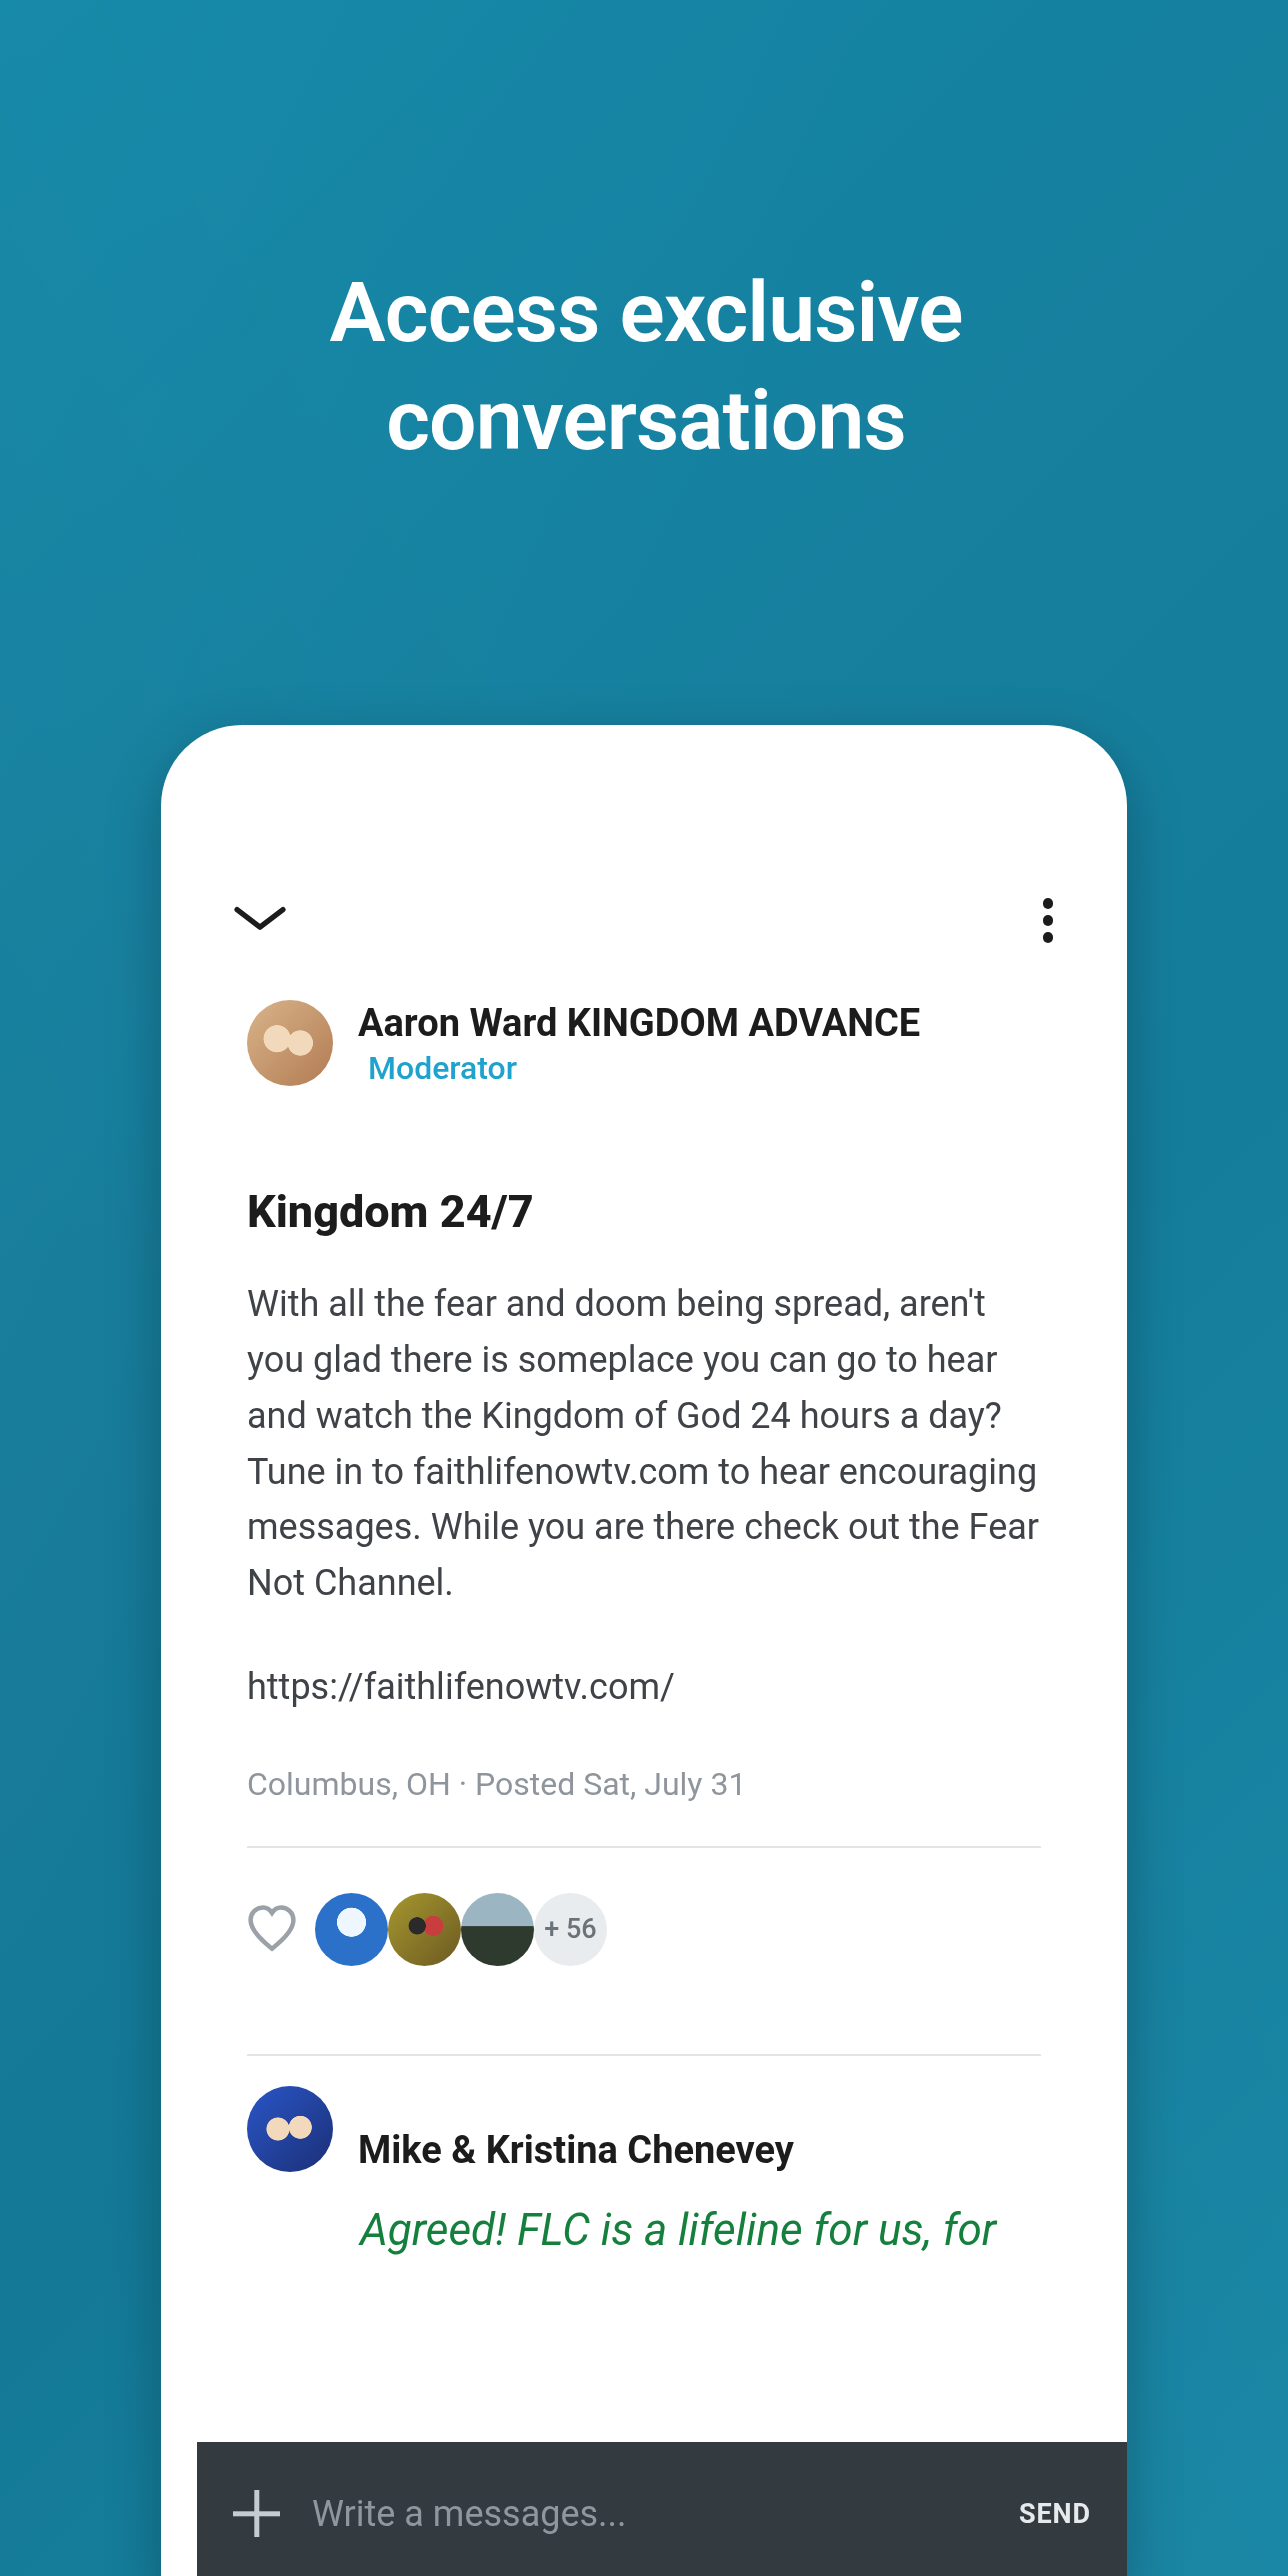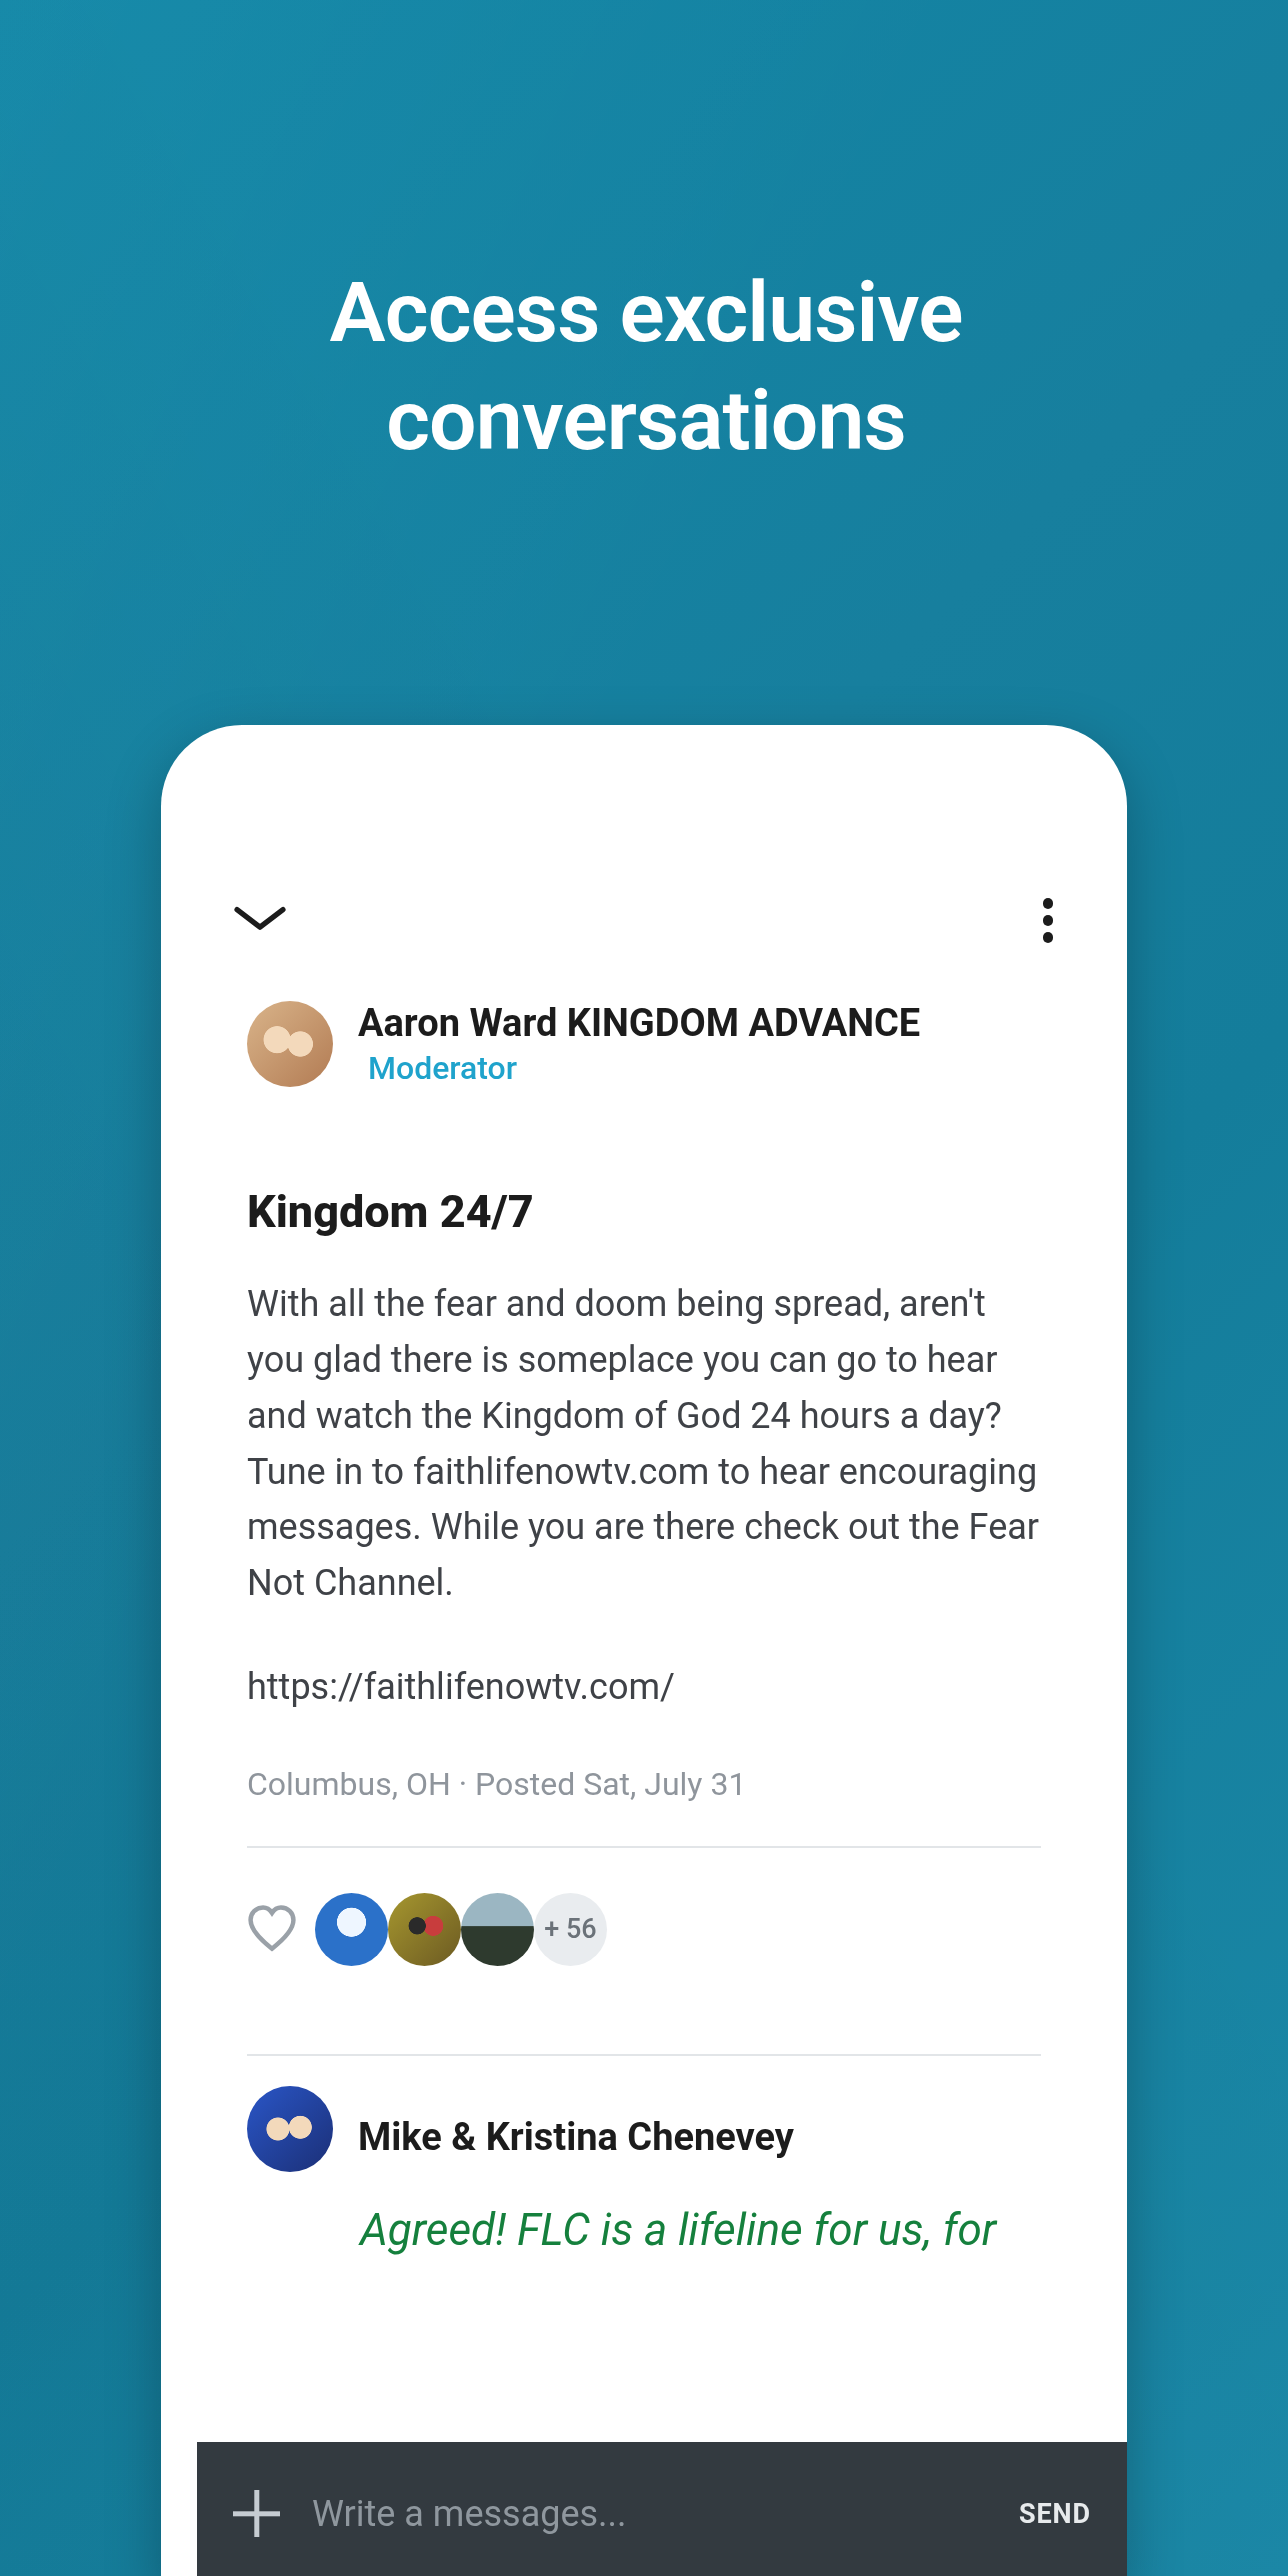--- a/index.html
+++ b/index.html
@@ -68,21 +68,21 @@
   }
 
   .app-top-row {
     display:flex; align-items:center; justify-content:space-between;
     padding: 27px 36px 9px 36px;
   }
   .chevron { width:54px; height:30px; }
   .kebab { width:12.5px; height:55px; display:flex; flex-direction:column; justify-content:space-between; padding:5.4px 0;}
   .kebab span{ width:10.7px; height:10.7px; background:#1c1c1c; border-radius:50%; display:block;}
 
-  .author-block { display:flex; align-items:flex-end; gap:25px; padding: 43px 50px 0 50px;}
+  .author-block { display:flex; align-items:flex-start; gap:25px; padding: 43px 50px 0 50px;}
   .avatar-lg { width:86px; height:86px; border-radius:50%; background:linear-gradient(135deg,#d9b48a,#b27b53); position:relative; overflow:hidden; flex-shrink:0;}
   .avatar-lg::after{content:""; position:absolute; inset:0; background:radial-gradient(circle at 35% 45%, #f3d9bb 0 18%, transparent 19%), radial-gradient(circle at 62% 50%, #f3d9bb 0 18%, transparent 19%);}
   .author-name { font-size:38px; font-weight:700; color:#1c1c1c; line-height:1.25;}
   .author-role { font-size:32px; font-weight:500; color:#1fa3cc; margin-top:1.8px;margin-left:10px;}
 
   .post-area { padding: 98px 50px 0 50px; }
   .post-title { font-size:45px; font-weight:800; color:#1c1c1c; margin-bottom:39px;}
   .post-body { font-size:36px; color:#3f4247; line-height:1.55; }
   .post-link { font-size:36px; color:#3f4247; margin-top:54px; }
   .post-meta { font-size:32px; color:#8f959c; margin-top:57px; }
@@ -92,21 +92,21 @@
   .reactions { display:flex; align-items:center; padding: 45px 50px 45px 50px;}
   .heart { width:50px; height:50px; }
   .rx-avatar { width:73px; height:73px; border-radius:50%; flex-shrink:0; }
   .rx1{background:radial-gradient(circle at 50% 40%, #eef6ff 0 25%, #2b71c9 26% 100%);}
   .rx2{background:linear-gradient(135deg,#a6972f,#6c5a22); position:relative;}
   .rx2::after{content:"";position:absolute;inset:0;background:radial-gradient(circle at 40% 45%, #2a2a2a 0 14%, transparent 15%), radial-gradient(circle at 62% 45%, #c83d3d 0 16%, transparent 17%);}
   .rx3{background:linear-gradient(180deg,#9bb6c2 0 45%,#2e3a2e 46% 100%);}
   .more-pill { width:73px; height:73px; border-radius:50%; background:#e9ecef; color:#6b7279; font-size:27px; font-weight:500; display:flex; align-items:center; justify-content:center;}
   .reactions .spacer{width:18px;}
 
-  .comment { display:flex; align-items:center; gap:25px; padding: 30px 50px 0 50px;}
+  .comment { display:flex; align-items:flex-end; gap:25px; padding: 30px 50px 0 50px;}
   .avatar-md { width:86px; height:86px; border-radius:50%; background:linear-gradient(135deg,#2a56c7,#1b2f76); flex-shrink:0; position:relative;}
   .avatar-md::after{content:"";position:absolute;inset:0;background:radial-gradient(circle at 36% 50%, #f3d9bb 0 16%, transparent 17%), radial-gradient(circle at 62% 48%, #f3d9bb 0 16%, transparent 17%);}
   .commenter-name{font-size:38px; font-weight:700; color:#1c1c1c; padding-top:16px;}
   .comment-body{font-size:44px; color:#15803d; line-height:1.5; padding:25px 50px 0 163px;font-style:italic;}
 
   .composer {
     position:absolute; left:36px; right:0; bottom:0; height:143px;
     background:#333a40; display:flex; align-items:center; padding:0 36px; gap:32px;
   }
   .plus-icon{ width:47px; height:47px; position:relative;}

